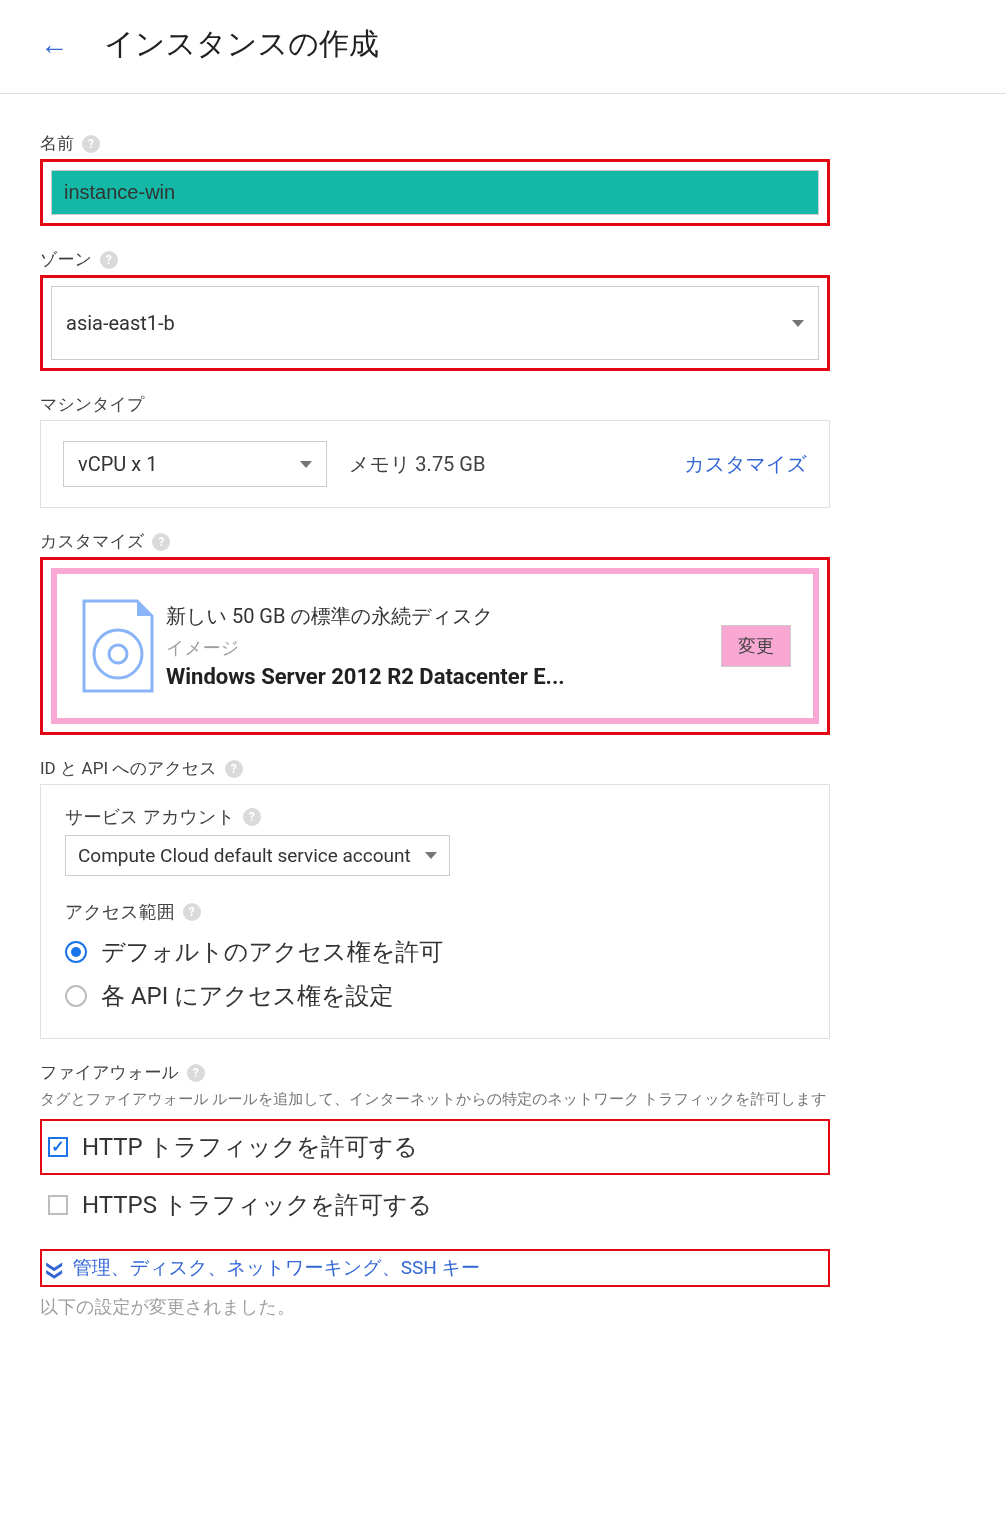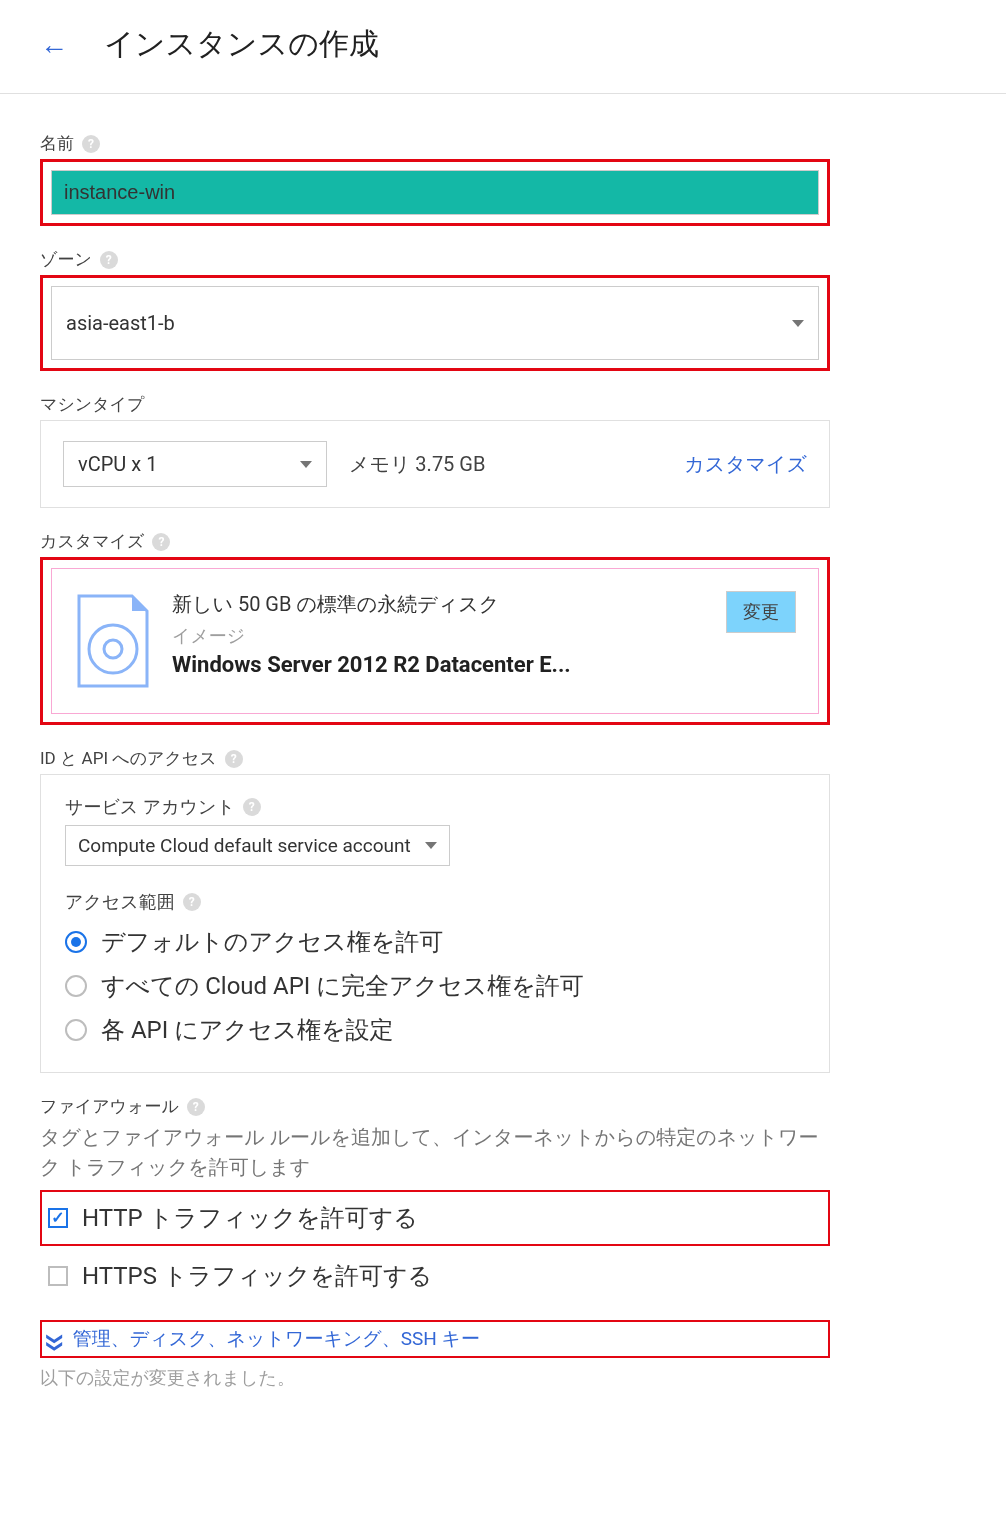--- a/index.html
+++ b/index.html
@@ -97,37 +97,37 @@
       align-items: center;
       justify-content: space-between;
       border: 1px solid #ccc;
       padding: 10px 14px;
       width: 264px;
       cursor: pointer;
     }
     .memory-label { font-size: 20px; color: #424242; flex: 1; }
     .customize-link { color: #3367d6; font-size: 20px; cursor: pointer; }
     .boot-box {
-      border: 1px solid #f9a8d4;
+      border: 6px solid #f9a8d4;
       padding: 22px;
       display: flex;
-      align-items: flex-start;
-      gap: 20px;
+      align-items: center;
+      gap: 9px;
     }
     .disk-icon {
       width: 78px; height: 100px;
       flex-shrink: 0;
     }
     .boot-text { flex: 1; }
     .boot-line1 { font-size: 20px; color: #333; margin-bottom: 6px; }
     .boot-line2 { font-size: 18px; color: #9e9e9e; margin-bottom: 4px; }
     .boot-line3 { font-size: 22px; color: #212121; font-weight: bold; }
     .change-btn {
       border: 1px solid #ccc;
-      background: #7dd3fc;
+      background: #f9a8d4;
       padding: 8px 16px;
       font-size: 18px;
       color: #424242;
       cursor: pointer;
     }
     .api-box {
       border: 1px solid #e0e0e0;
       padding: 20px 24px;
     }
     .sub-label { font-size: 18px; color: #424242; margin-bottom: 6px; display: flex; align-items: center; }
@@ -176,21 +176,21 @@
       cursor: pointer;
     }
     .checkbox.checked { border-color: #1a73e8; }
     .checkbox.checked::after {
       content: "✓";
       color: #1a73e8;
       font-size: 16px;
       font-weight: bold;
       line-height: 1;
     }
-    .firewall-desc { font-size: 20px; color: #757575; line-height: 1.5; margin-bottom: 8px; }
+    .firewall-desc { font-size: 15px; color: #757575; line-height: 1.5; margin-bottom: 8px; }
     .red-box-thin {
       border: 2px solid #e30613;
       padding: 4px 6px;
       margin-bottom: 8px;
     }
     .expand-link {
       color: #3367d6;
       font-size: 19px;
       display: flex;
       align-items: center;
@@ -288,24 +288,20 @@
       <div class="sub-label">
         <span>アクセス範囲</span>
         <span class="help-icon">?</span>
       </div>
       <div class="radio-row">
         <span class="radio checked"></span>
         <span>デフォルトのアクセス権を許可</span>
       </div>
       <div class="radio-row">
         <span class="radio"></span>
-        <span>すべての Cloud API に完全アクセス権を許可</span>
-      </div>
-      <div class="radio-row">
-        <span class="radio"></span>
         <span>各 API にアクセス権を設定</span>
       </div>
     </div>
   </div>
 
   <div class="section">
     <div class="field-label">
       <span>ファイアウォール</span>
       <span class="help-icon">?</span>
     </div>

